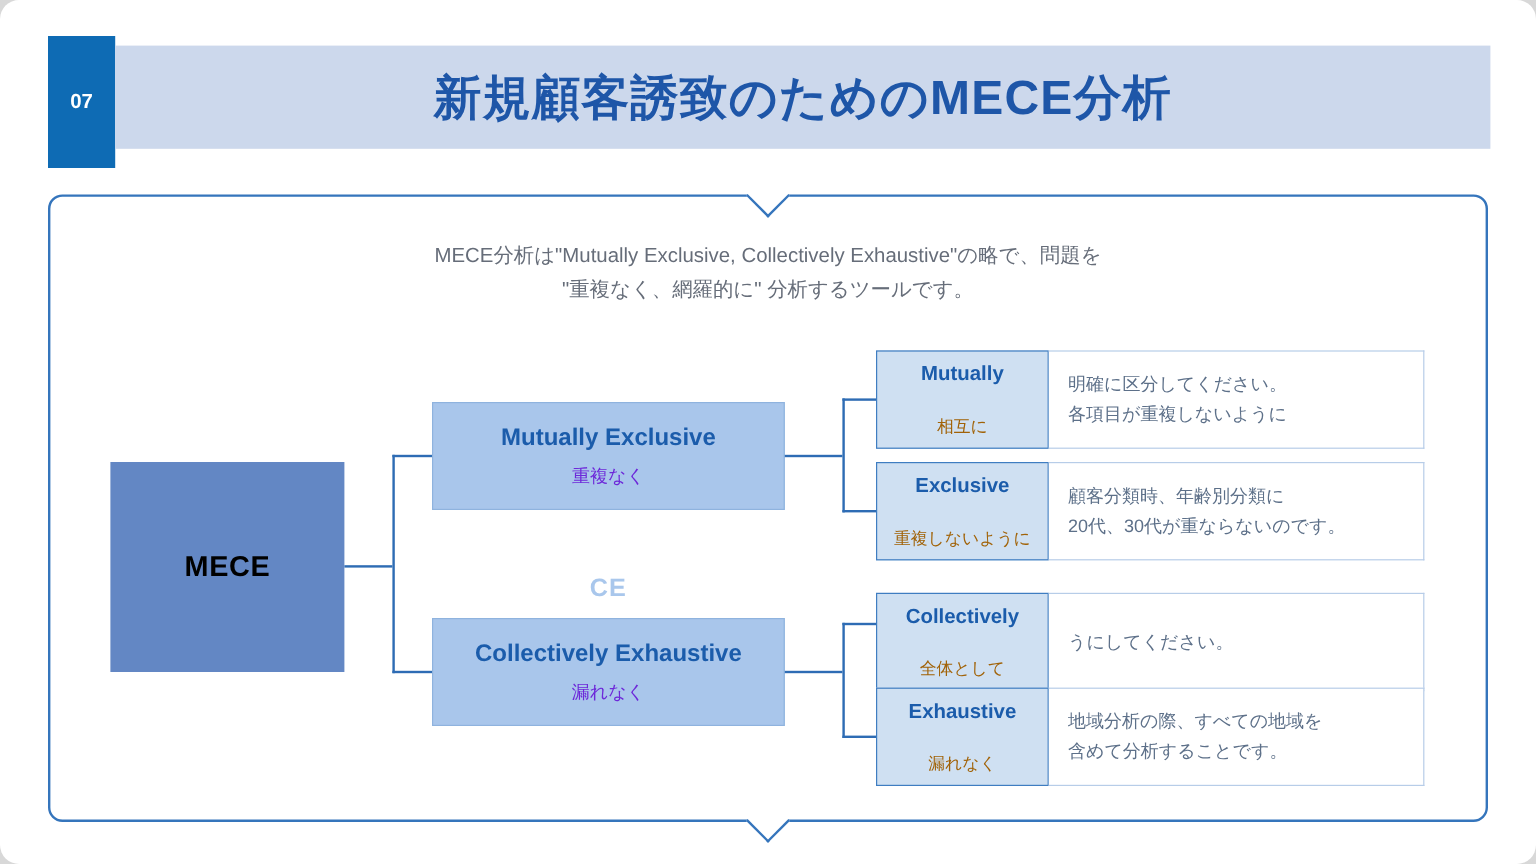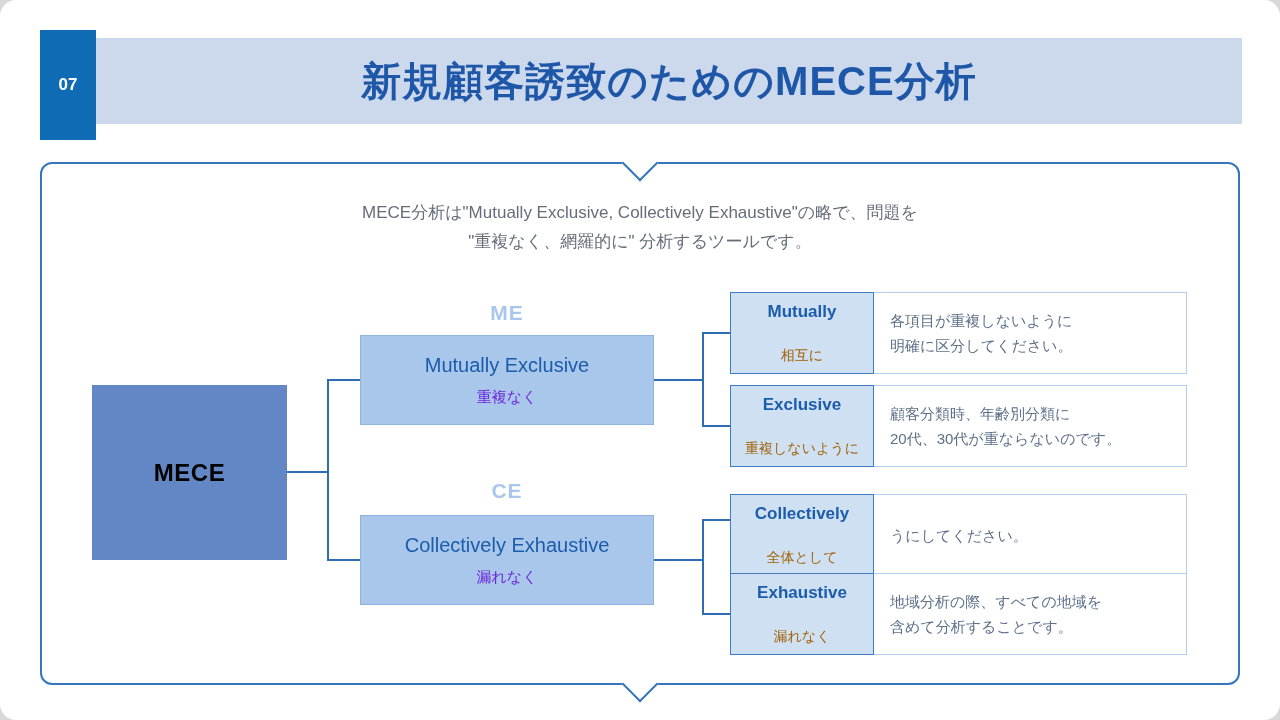--- a/index.html
+++ b/index.html
@@ -23,21 +23,21 @@
 
   .desc-wrap { position:absolute; top:34px; left:0; width:100%; text-align:center;
                color:#666d79; font-size:17px; line-height:29px; }
 
   
   .mece-box { position:absolute; left:50px; top:221px; width:195px; height:175px; background:#6387c4;
               color:#000000; font-size:24px; font-weight:bold; display:flex; align-items:center; justify-content:center;
               letter-spacing:0.5px; }
   .branch-box { position:absolute; left:318px; width:294px; height:90px; background:#a9c6eb; border:1px solid #8fb3de;
                 display:flex; flex-direction:column; align-items:center; justify-content:center; gap:11px; }
-  .branch-title { color:#1b5cab; font-size:20px; font-weight:normal; }
+  .branch-title { color:#1b5cab; font-size:20px; font-weight:bold; }
   .branch-sub { color:#6d28d9; font-size:15px; }
   .tag { position:absolute; left:318px; width:294px; text-align:center; color:#a9c7ec; font-size:21px;
          font-weight:bold; letter-spacing:1px; }
 
   .row { position:absolute; left:688px; height:82px; display:flex; }
   .term-box { width:144px; height:82px; background:#cfe0f2; border:1px solid #3f7dc1;
               display:flex; flex-direction:column; align-items:center; justify-content:center; gap:25px; }
   .term { color:#1b5cab; font-size:17px; font-weight:bold; }
   .term-sub { color:#a16207; font-size:14px; }
   .dbox { width:313px; height:82px; background:#ffffff; border:1px solid #b7cde8; border-left:none;
@@ -62,40 +62,39 @@
     <div class="notch top"></div>
     <div class="notch bottom"></div>
 
     <div class="desc-wrap">
       <div>MECE分析は"Mutually Exclusive, Collectively Exhaustive"の略で、問題を</div>
       <div>"重複なく、網羅的に" 分析するツールです。</div>
     </div>
 
     <div class="mece-box">MECE</div>
 
-    <div class="tag" style="top:137px;">ME</div>
     <div class="tag" style="top:315px;">CE</div>
 
     <div class="branch-box" style="top:171px;">
       <div class="branch-title">Mutually Exclusive</div>
       <div class="branch-sub">重複なく</div>
     </div>
     <div class="branch-box" style="top:351px;">
       <div class="branch-title">Collectively Exhaustive</div>
       <div class="branch-sub">漏れなく</div>
     </div>
 
     <div class="row" style="top:128px;">
       <div class="term-box">
         <div class="term">Mutually</div>
         <div class="term-sub">相互に</div>
       </div>
       <div class="dbox">
+        <div>明確に区分してください。</div>
         <div>各項目が重複しないように</div>
-        <div>明確に区分してください。</div>
       </div>
     </div>
 
     <div class="row" style="top:221px;">
       <div class="term-box">
         <div class="term">Exclusive</div>
         <div class="term-sub">重複しないように</div>
       </div>
       <div class="dbox">
         <div>顧客分類時、年齢別分類に</div>

